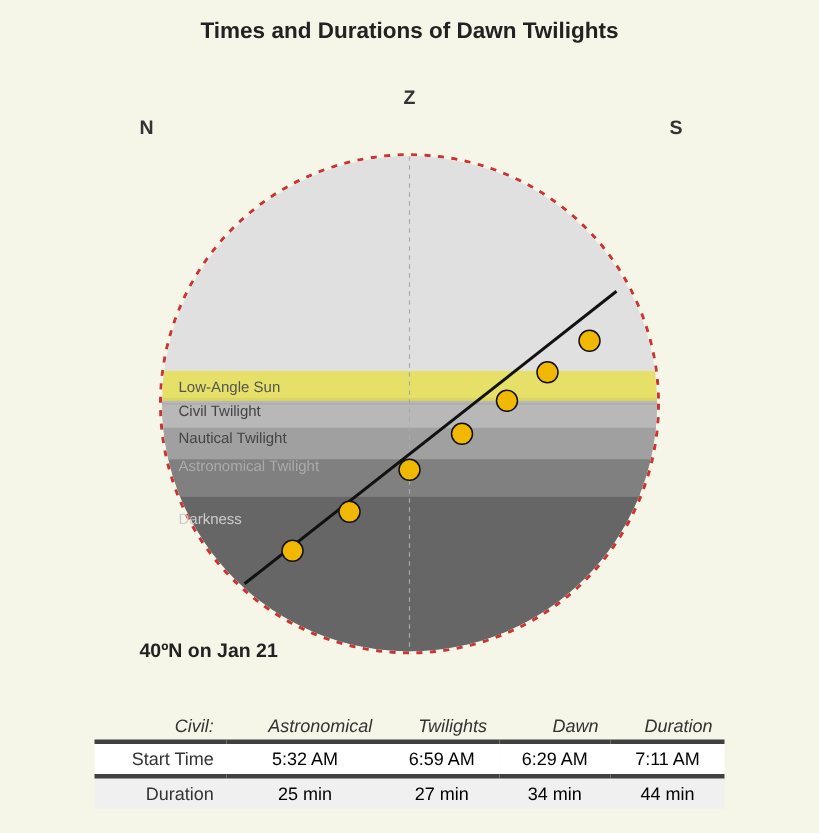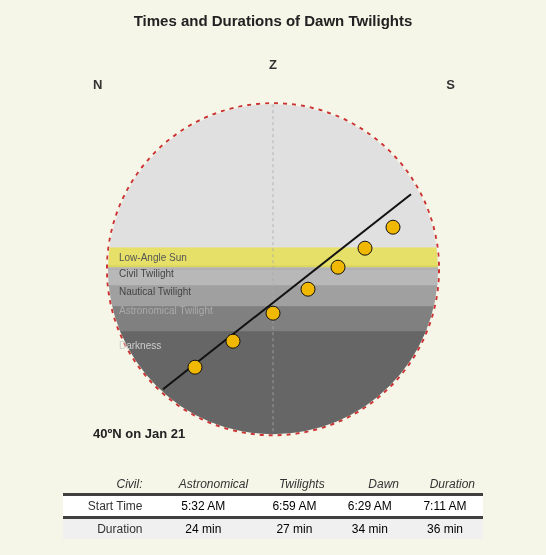--- a/index.html
+++ b/index.html
@@ -156,19 +156,19 @@
   <tbody>
     <tr>
       <td>Start Time</td>
       <td>5:32 AM</td>
       <td>6:59 AM</td>
       <td>6:29 AM</td>
       <td>7:11 AM</td>
     </tr>
     <tr>
       <td>Duration</td>
-      <td>24 min</td>
+      <td>25 min</td>
       <td>27 min</td>
       <td>34 min</td>
-      <td>36 min</td>
+      <td>44 min</td>
     </tr>
   </tbody>
 </table>
 
 </body></html>

